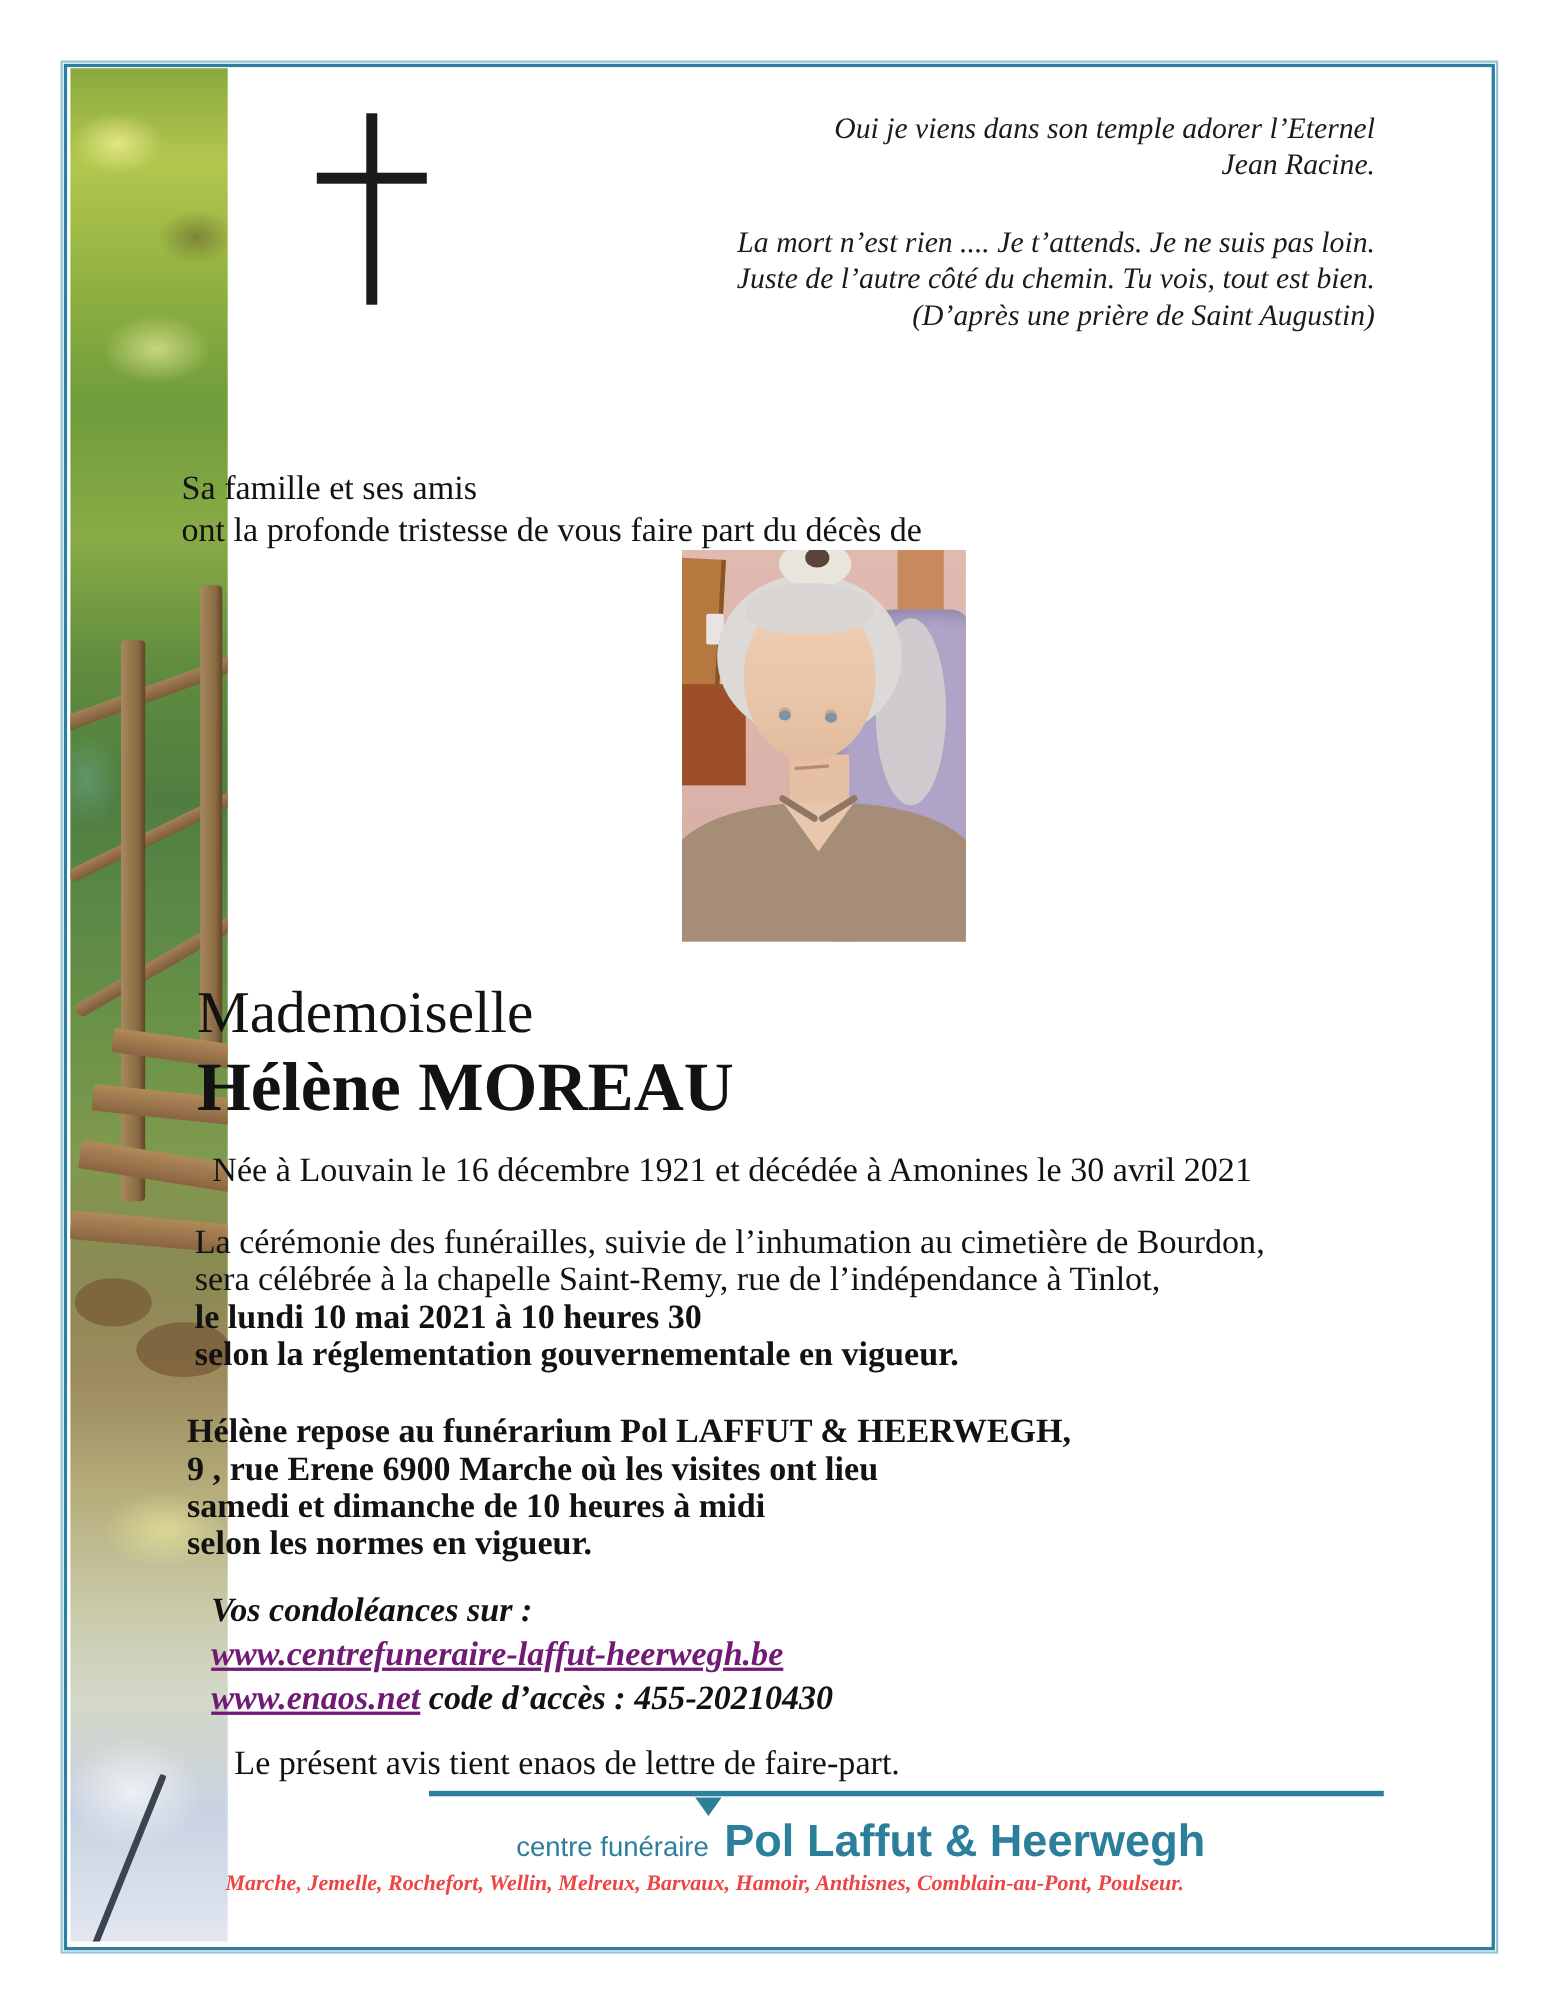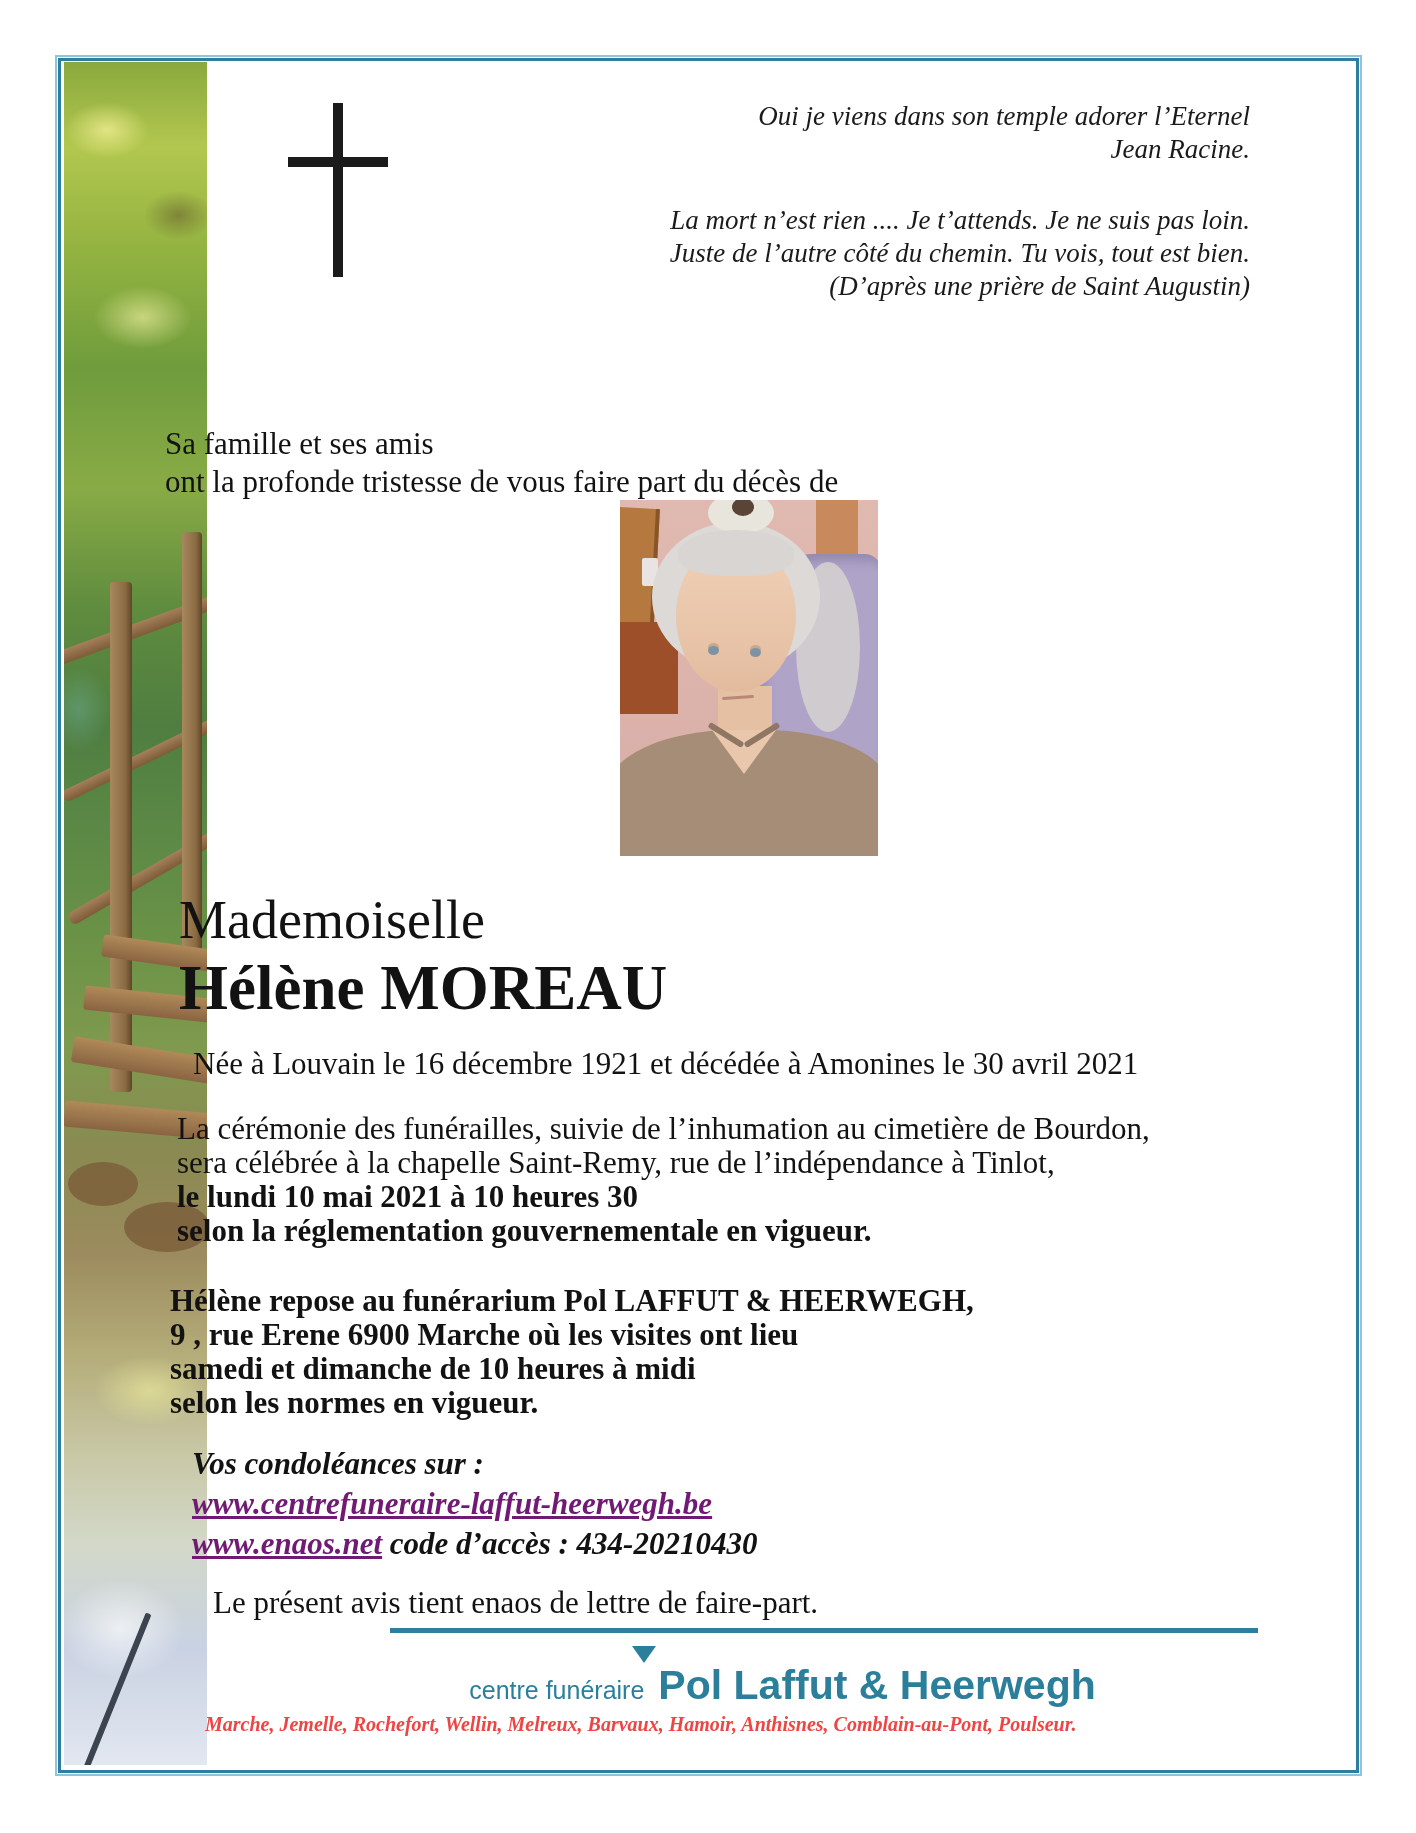--- a/index.html
+++ b/index.html
@@ -45,21 +45,21 @@
   .ceremony{top:1112px;font-size:31px;line-height:34px;transform:translateX(-30px);}
   .repose{top:1284px;font-size:31px;line-height:34px;font-weight:bold;transform:translateX(-37px);}
   .condol{top:1444px;font-size:31px;line-height:40px;font-weight:bold;font-style:italic;transform:translateX(-15px);}
   .condol a{color:#701a75;text-decoration:underline;}
   .bold{font-weight:bold;}
   .notice{position:absolute;left:213px;top:1585px;font-size:31px;}
   
   .rule{position:absolute;left:390px;top:1628px;width:868px;height:5px;background:#2e7e9e;}
   .logo-block{top:1650px;transform:translateX(-2px);color:#2b7f9b;}
   .logo-row{display:flex;justify-content:center;align-items:baseline;gap:14px;
-            font-family:"Liberation Sans", sans-serif;margin-top:12px;}
+            font-family:"Liberation Sans", sans-serif;}
   .logo-prefix{font-size:25px;}
   .logo-name{font-size:41px;font-weight:bold;position:relative;}
   .logo-tri{position:absolute;left:-26px;top:-16px;width:0;height:0;
             border-left:12px solid transparent;border-right:12px solid transparent;
             border-top:17px solid #2b7f9b;}
   .logo-cities{font-size:20px;font-weight:bold;color:#ef4444;margin-top:4px;font-style:italic;}
   .logo-tel{font-size:21px;font-weight:bold;color:#1f6f8e;margin-top:2px;}
   
   .photo{position:absolute;left:620px;top:500px;width:258px;height:356px;overflow:hidden;
          background:linear-gradient(180deg,#e0b9b1 0%,#dcb3ab 55%,#d6aca6 100%);}
@@ -173,21 +173,21 @@
     <div>Hélène repose au funérarium Pol LAFFUT &amp; HEERWEGH,</div>
     <div>9 , rue Erene 6900 Marche où les visites ont lieu</div>
     <div>samedi et dimanche de 10 heures à midi</div>
     <div>selon les normes en vigueur.</div>
   </div>
 
   <div class="col condol">
     <div>Vos condoléances sur :</div>
     <div><a href="#">www.centrefuneraire-laffut-heerwegh.be</a></div>
     <div>
-      <a href="#">www.enaos.net</a><span> code d’accès : 434-20210430</span>
+      <a href="#">www.enaos.net</a><span> code d’accès : 455-20210430</span>
     </div>
   </div>
 
   <div class="notice">Le présent avis tient enaos de lettre de faire-part.</div>
 
   <div class="rule"></div>
   <div class="col logo-block">
     <div class="logo-row">
       <span class="logo-prefix">centre funéraire</span>
       <span class="logo-name">

